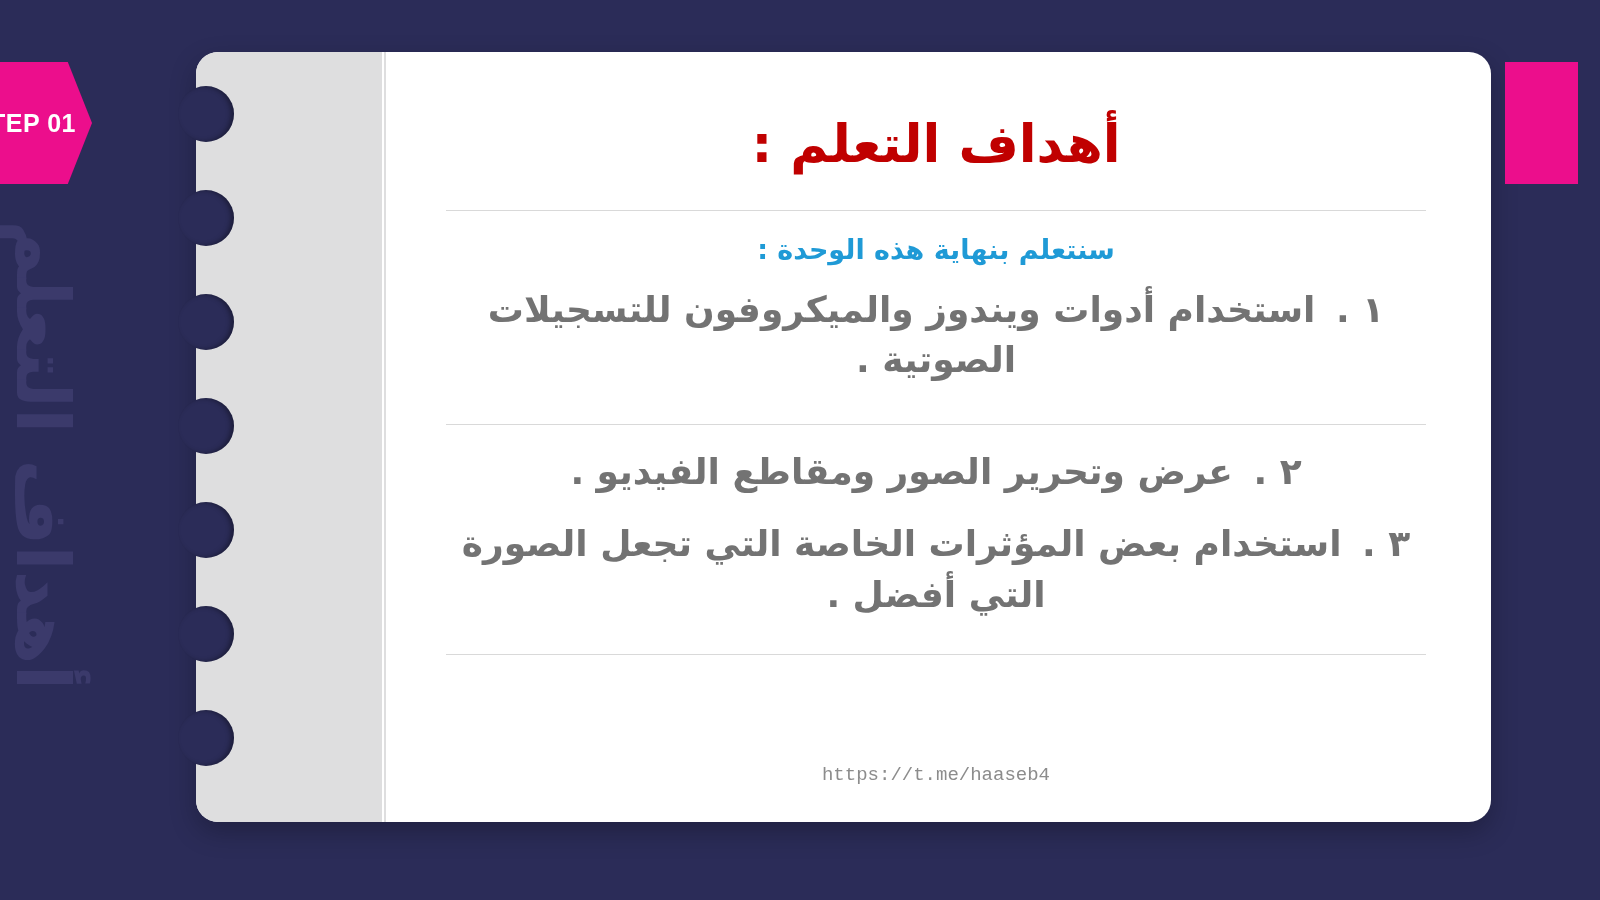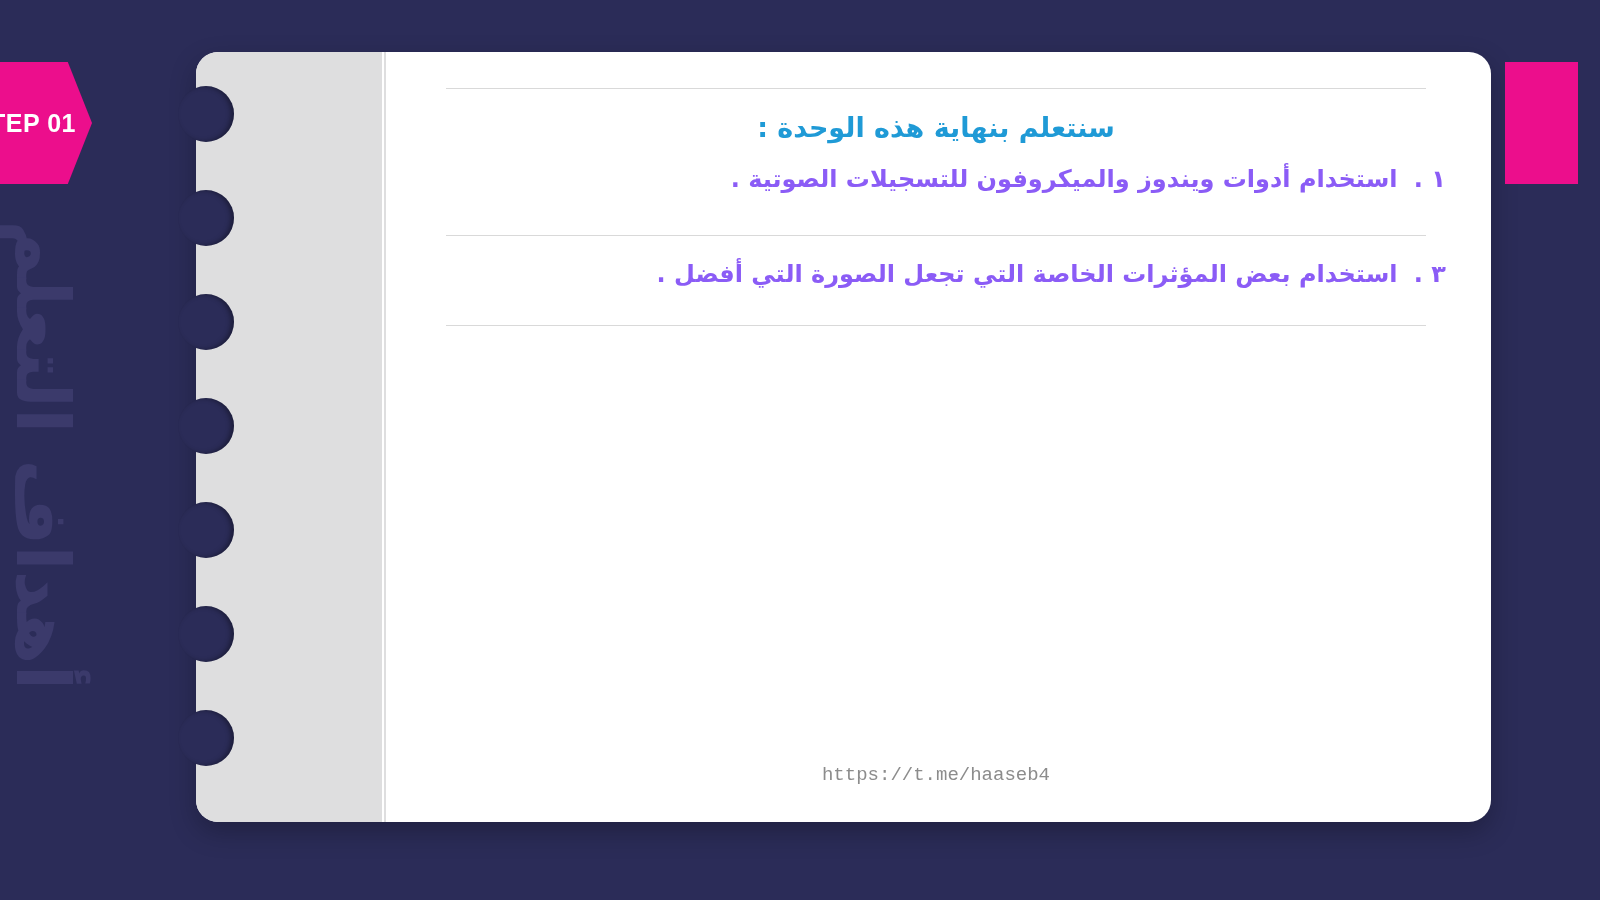--- a/index.html
+++ b/index.html
@@ -157,22 +157,23 @@
   .rule.r3 { margin-top: 34px; }
   .subtitle {
     text-align: center;
     color: #1f9ad6;
     font-size: 27px;
     font-weight: bold;
     margin-top: 23px;
     font-family: "DejaVu Sans", sans-serif;
   }
   .obj {
-    color: #8b5cf6;
-    font-size: 24px;
+    text-align: center;
+    color: #737373;
+    font-size: 36px;
     font-weight: bold;
     margin-top: 20px;
     font-family: "DejaVu Sans", sans-serif;
     line-height: 1.4;
   }
   .obj .num { margin-left: 8px; }
   .obj-2 { margin-top: 22px; }
   .obj-3 { margin-top: 22px; }
   .footer-link {
     position: absolute;
@@ -201,30 +202,35 @@
 
   <div class="right-stripe">
     <div class="right-stripe-inner"></div>
   </div>
 
   <div class="card">
     <div class="card-grey-left"></div>
     <div class="card-grey-line"></div>
 
     <div class="content">
+      <h1 class="title">أهداف التعلم :</h1>
       <div class="rule"></div>
       <div class="subtitle">سنتعلم بنهاية هذه الوحدة :</div>
 
       <div class="obj obj-1">
         <span class="num">١ .</span>
         <span>استخدام أدوات ويندوز والميكروفون للتسجيلات الصوتية  .</span>
       </div>
 
       <div class="rule r2"></div>
 
+      <div class="obj obj-2">
+        <span class="num">٢ .</span>
+        <span>عرض وتحرير الصور ومقاطع الفيديو .</span>
+      </div>
 
       <div class="obj obj-3">
         <span class="num">٣ .</span>
         <span>استخدام بعض المؤثرات الخاصة التي تجعل الصورة التي أفضل .</span>
       </div>
 
       <div class="rule r3"></div>
 
       <div class="footer-link">https://t.me/haaseb4</div>
     </div>

